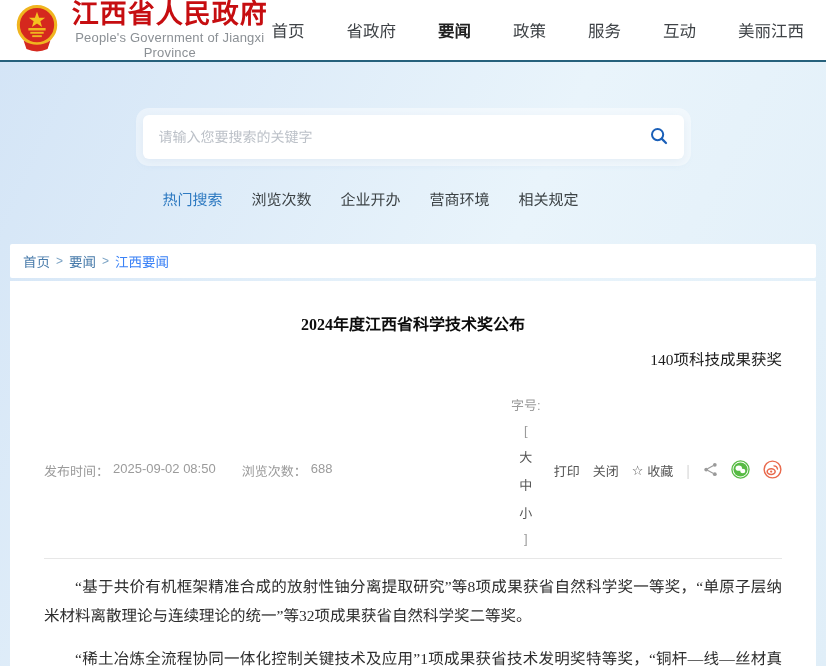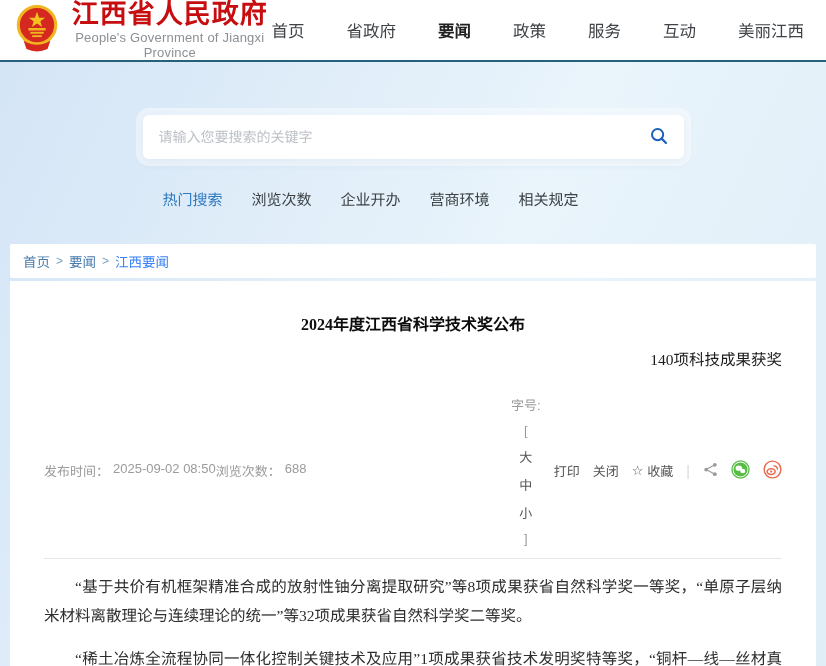--- a/index.html
+++ b/index.html
@@ -64,21 +64,21 @@
   }
   .article-subtitle {
     text-align: right; font-family: "Liberation Serif", "DejaVu Serif", serif;
     font-size: 15.5px; font-weight: 400; color: #1c1c1c; margin-bottom: 26px;
   }
   .meta-row {
     display: flex; justify-content: space-between; align-items: center;
     font-size: 13px; color: #9b9b9b; padding-bottom: 12px;
     border-bottom: 1px solid #e7e7e7; margin-bottom: 6px;
   }
-  .meta-left { display: flex; align-items: center; }
+  .meta-left { display: flex; align-items: center; gap: 26px; }
   .meta-pair { display: flex; gap: 4px; }
   .meta-right { display: flex; align-items: center; gap: 13px; color: #666; }
   .fontsize-group { display: flex; align-items: center; gap: 9px; color: #9b9b9b; flex-direction: column; }
   .fontsize-opt { color: #555; cursor: pointer; }
   .bracket { color: #9b9b9b; }
   .meta-action { color: #555; text-decoration: none; cursor: pointer; display: flex; align-items: center; gap: 4px; }
   .v-divider { color: #d9d9d9; font-size: 14px; }
   .icon-btn { border: none; background: transparent; cursor: pointer; display: flex; align-items: center; padding: 0; }
 
   .article-body p {

